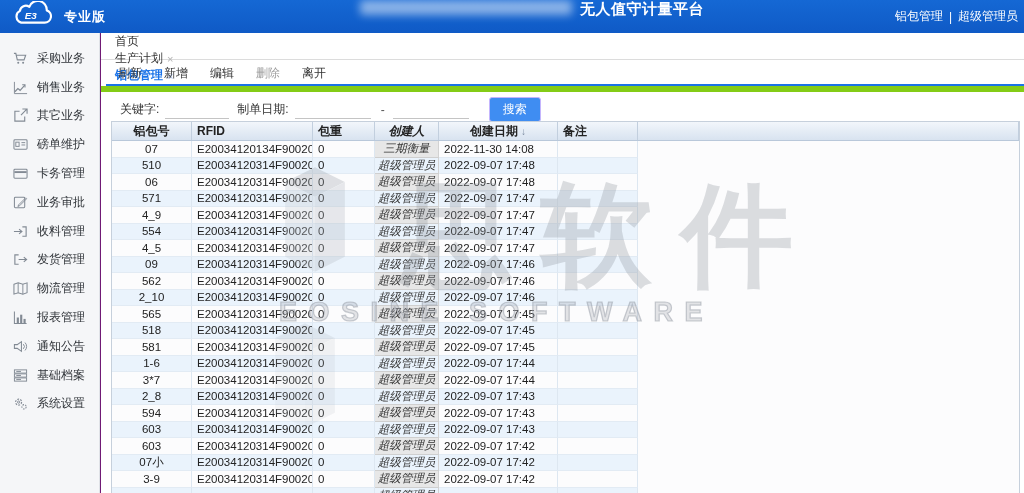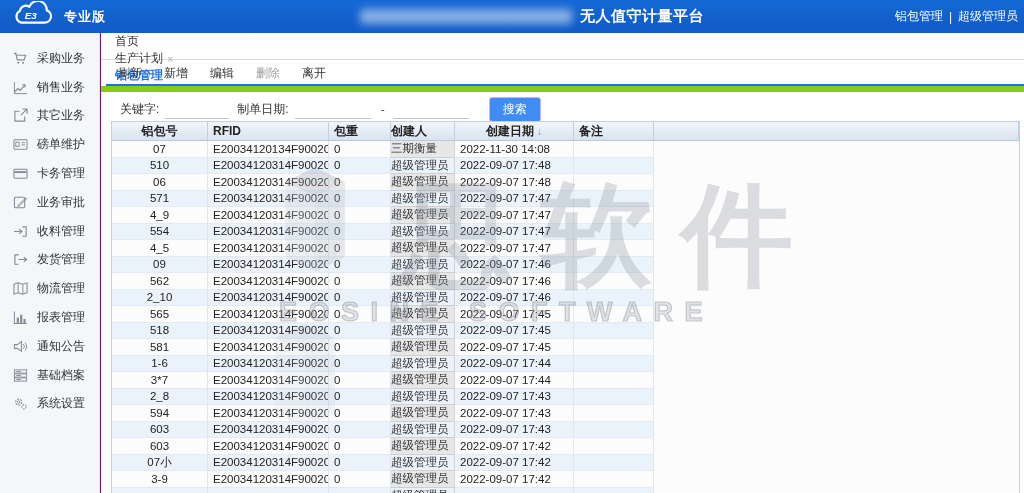--- a/index.html
+++ b/index.html
@@ -4,21 +4,21 @@
 <style>
   html,body{margin:0;padding:0;}
   body{font-family:"Liberation Sans","DejaVu Sans",sans-serif;background:#fff;}
   #app{position:relative;width:1024px;height:493px;overflow:hidden;background:#701a75;}
 
   
   .topbar{position:absolute;left:0;top:0;width:1024px;height:33px;
     background:linear-gradient(180deg,#1568d4,#0f5ac6);display:flex;align-items:center;z-index:40;}
   .logo-wrap{display:flex;align-items:center;margin-left:8px;}
   .edition{color:#fff;font-size:13px;font-weight:bold;margin-left:8px;letter-spacing:1px;}
-  .title-wrap{position:absolute;left:360px;top:0;height:33px;display:flex;align-items:center;}
+  .title-wrap{position:absolute;left:360px;top:0;height:33px;display:flex;}
   .blur-redact{width:212px;height:15px;background:rgba(255,255,255,.5);filter:blur(4px);border-radius:3px;margin-right:8px;}
   .app-title{color:#fff;font-size:15px;font-weight:bold;letter-spacing:.5px;}
   .top-right{position:absolute;right:6px;top:0;height:33px;display:flex;align-items:center;color:#fff;font-size:12px;gap:6px;}
   .top-right span{cursor:pointer;}
 
   
   .sidebar{position:absolute;left:0;top:33px;width:100px;height:460px;background:#f5f6f8;
     border-right:1px solid #dfe2e7;box-sizing:border-box;padding-top:11px;z-index:20;}
   .side-item{height:28.8px;display:flex;align-items:center;padding-left:13px;gap:9px;cursor:pointer;}
   .side-ic{width:15px;height:15px;color:#828a94;flex:0 0 15px;display:flex;align-items:center;}
@@ -47,24 +47,24 @@
 
   
   .grid{position:absolute;left:10px;top:88px;right:4px;bottom:0;border:1px solid #c6d0dc;border-bottom:none;
     background:#fcfcfd;overflow:hidden;}
   .ghead{display:flex;height:18px;background:linear-gradient(#f2f6fb,#d8e3f0);
     border-bottom:1px solid #b9c8da;font-weight:bold;font-size:12px;color:#333;}
   .ghead .cell{background:transparent;}
   .cell{box-sizing:border-box;display:flex;align-items:center;overflow:hidden;white-space:nowrap;
     font-size:11.5px;color:#222;border-right:1px solid #dde7f1;border-bottom:1px solid #e2ebf4;}
   .ghead .cell{border-right:1px solid #c2cfde;border-bottom:none;font-size:12px;}
-  .c0{width:96px;justify-content:center;}
+  .c0{width:80px;justify-content:center;}
   .c1{width:121px;padding-left:5px;}
   .c2{width:62px;padding-left:5px;}
-  .c3{width:64px;justify-content:flex-start;}
+  .c3{width:64px;justify-content:center;font-style:italic;}
   .c4{width:119px;padding-left:5px;}
   .c5{width:80px;padding-left:5px;}
   .cfill{flex:1;border-right:none;border-bottom:none;background:transparent;}
   .ghead .c4{justify-content:center;padding-left:0;gap:3px;}
   .trow{display:flex;height:16.5px;cursor:pointer;}
   .trow.alt .cell{background:#eaf3fc;}
   .trow .cell.cfill{background:transparent;}
   .trow .c3{background:#e7e7e7;border-right:1px solid #d2d2d2;border-bottom:1px solid #cfcfcf;color:#333;}
   .sort-ic{font-size:10px;color:#7a8aa0;font-weight:normal;}
 

